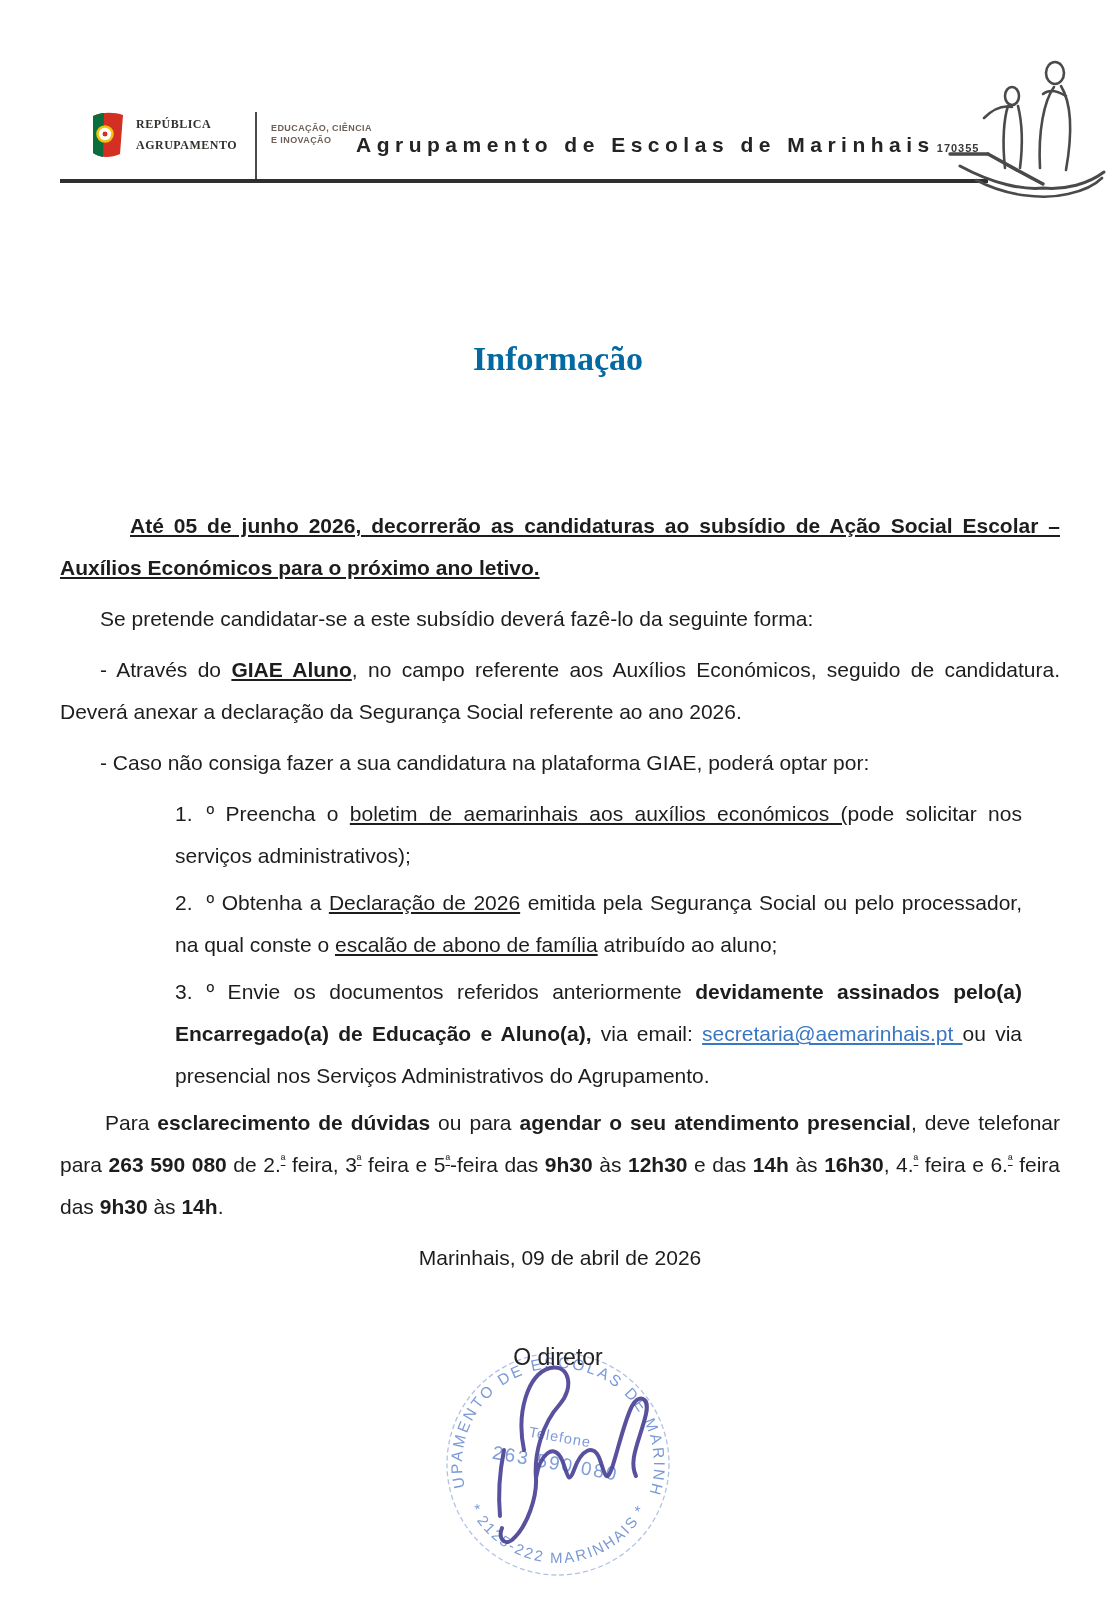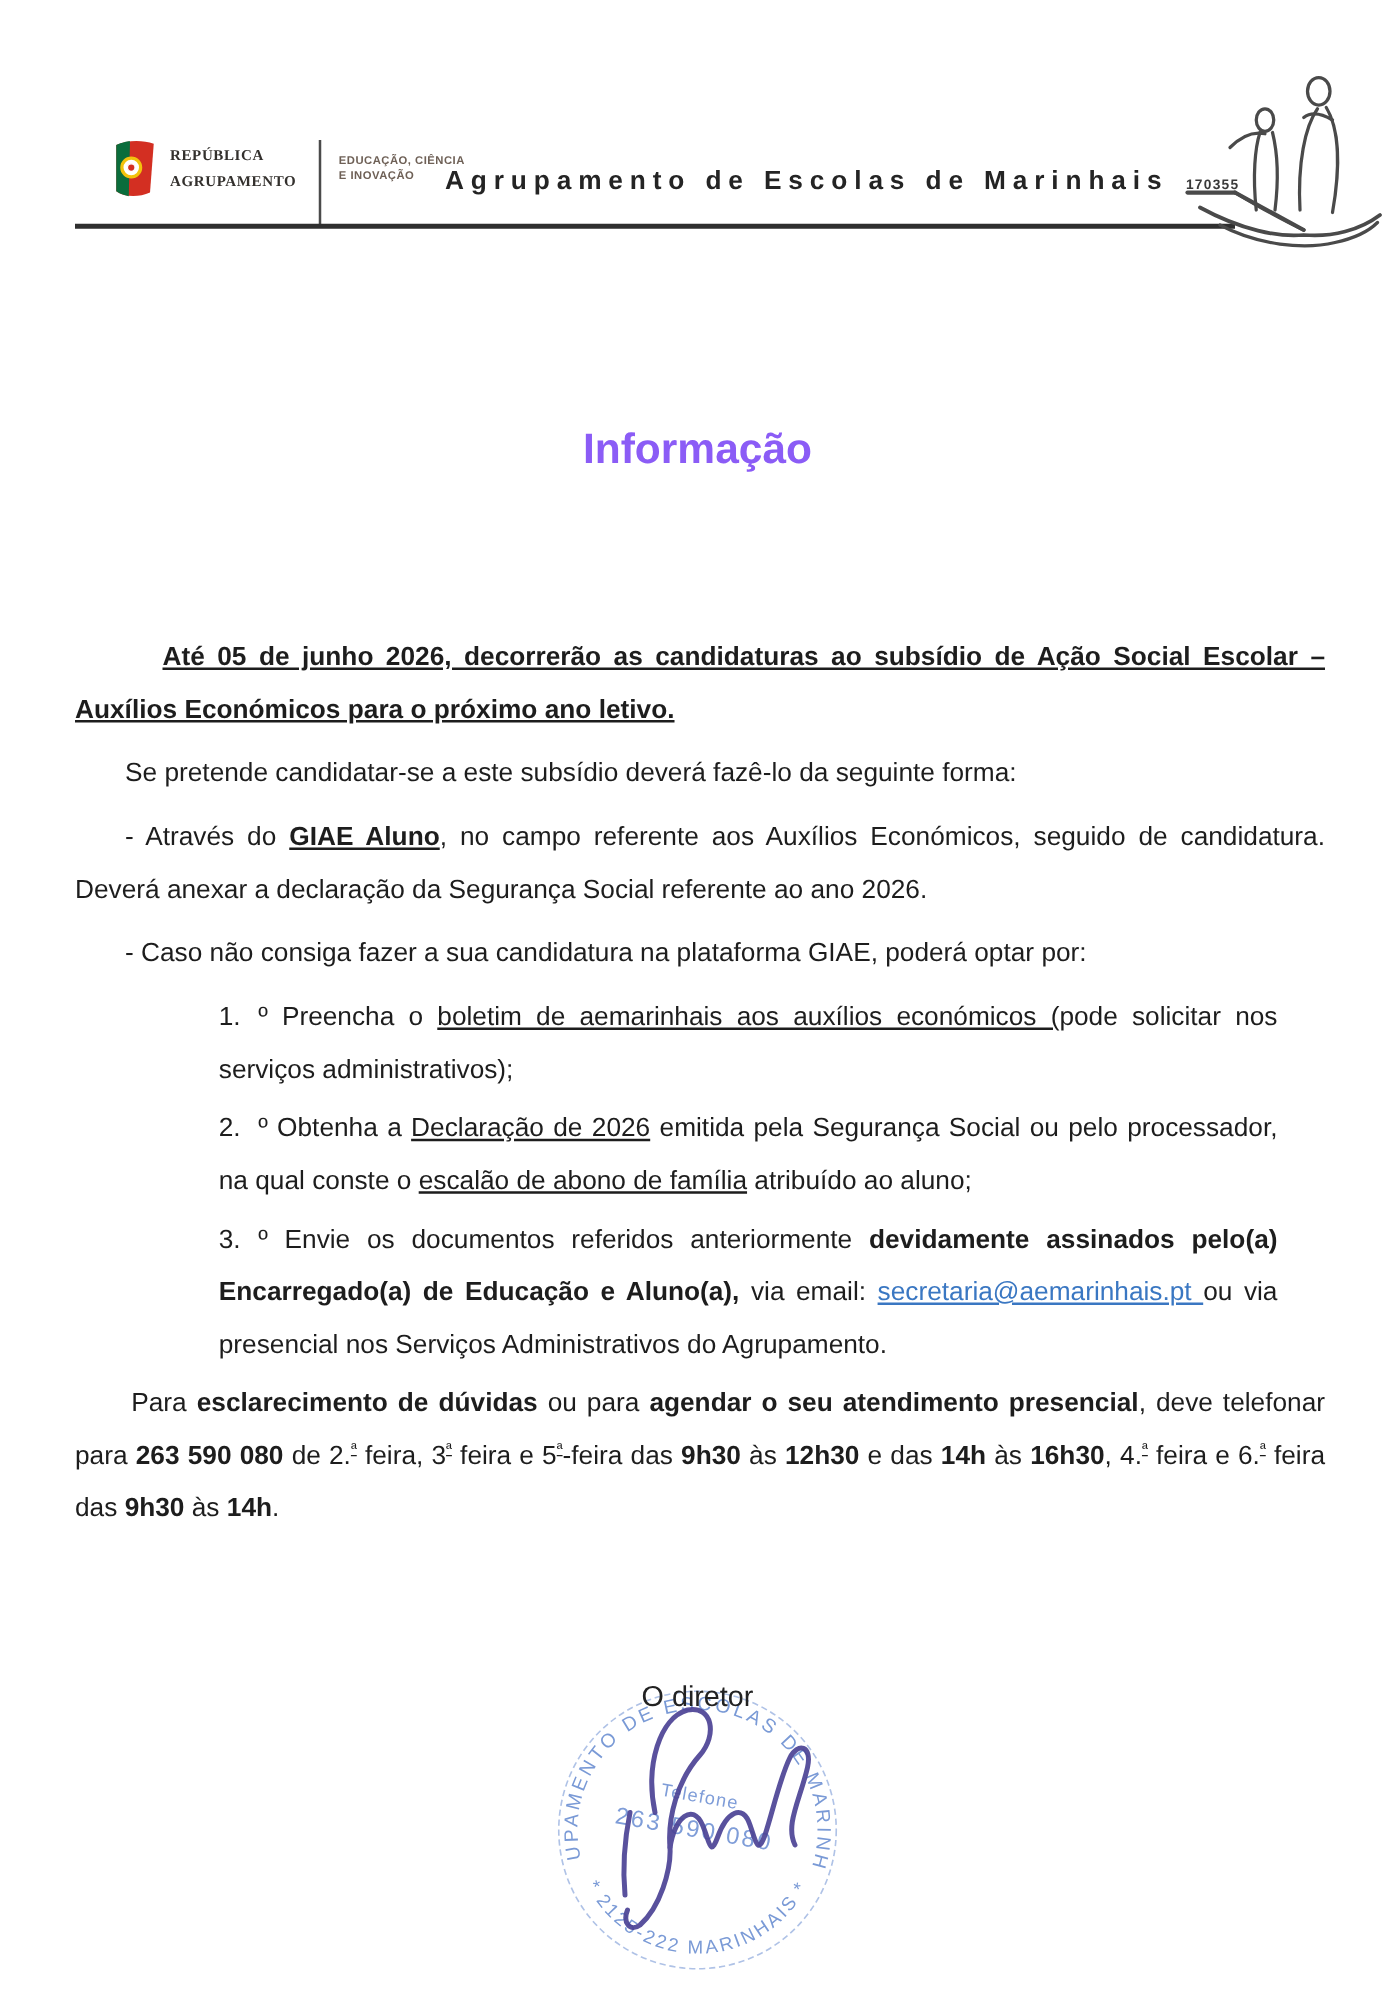--- a/index.html
+++ b/index.html
@@ -9,27 +9,27 @@
   
   .gov-row{position:absolute;left:90px;top:110px;display:flex;align-items:flex-start;}
   .flag-icon{width:36px;height:50px;margin-right:10px;}
   .republic{font-family:"Liberation Serif",serif;font-weight:bold;font-size:12px;
             line-height:21px;letter-spacing:.5px;color:#33302d;padding-top:4px;}
   .gov-divider{width:2px;height:68px;background:#4a4a4a;margin:2px 14px 0 18px;}
   .ministry{font-size:9px;font-weight:bold;color:#6e6056;line-height:12px;
             letter-spacing:.4px;padding-top:12px;}
   .school-line{position:absolute;left:356px;top:133px;white-space:nowrap;}
   .school-name{font-size:21px;font-weight:bold;letter-spacing:5.5px;color:#242424;}
-  .school-code{font-size:11px;font-weight:bold;letter-spacing:1px;color:#3a3a3a;margin-left:14px;}
+  .school-code{font-size:11px;font-weight:bold;letter-spacing:1px;color:#3a3a3a;margin-left:2px;}
   .header-rule{position:absolute;left:60px;top:179px;width:928px;height:3.5px;background:#2f2f2f;}
   .school-logo{position:absolute;left:948px;top:56px;}
 
   
   .doc-title{position:absolute;top:340px;left:0;width:100%;text-align:center;
-             font-size:34px;font-weight:bold;color:#8b5cf6;}
+             font-size:34px;font-weight:bold;color:#0369a1;font-family:Liberation Serif, serif;}
   .doc-subtitle{position:absolute;top:414px;left:0;width:100%;text-align:center;font-size:24px;}
 
   
   .content{position:absolute;left:60px;right:56px;top:505px;font-size:21px;line-height:42px;}
   .content p{margin:0 0 9px 0;}
   .just{text-align:justify;}
   .ind40{text-indent:40px;} .ind70{text-indent:70px;} .ind45{text-indent:45px;}
   .list{margin:0 38px 0 115px;}
   .list-item{text-align:justify;margin-bottom:5px;}
   .item-num{padding-right:14px;}
@@ -106,20 +106,21 @@
     <p class="ind40"><span>- Caso não consiga fazer a sua candidatura na plataforma GIAE, poderá optar por:</span></p>
 
     <div class="list">
         <div class="list-item"><span class="item-num">1.</span><span><span>º Preencha o </span><span class="u">boletim de aemarinhais aos auxílios económicos (</span><span>pode solicitar nos serviços administrativos);</span></span></div>
         <div class="list-item"><span class="item-num">2.</span><span><span>º Obtenha a </span><span class="u">Declaração de 2026</span><span> emitida pela Segurança Social ou pelo processador, na qual conste o </span><span class="u">escalão de abono de família</span><span> atribuído ao aluno;</span></span></div>
         <div class="list-item"><span class="item-num">3.</span><span><span>º Envie os documentos referidos anteriormente </span><span class="b">devidamente assinados pelo(a) Encarregado(a) de Educação e Aluno(a),</span><span> via email: </span><span class="link">secretaria@aemarinhais.pt </span><span>ou via presencial nos Serviços Administrativos do Agrupamento.</span></span></div>
       </div>
 
     <p class="just ind45"><span>Para </span><span class="b">esclarecimento de dúvidas</span><span> ou para </span><span class="b">agendar o seu atendimento presencial</span><span>, deve telefonar para </span><span class="b">263 590 080</span><span> de 2.</span><span class="ord">ª</span><span> feira, 3</span><span class="ord">ª</span><span> feira e 5</span><span class="ord">ª</span><span>-feira das </span><span class="b">9h30</span><span> às </span><span class="b">12h30</span><span> e das </span><span class="b">14h</span><span> às </span><span class="b">16h30</span><span>, 4.</span><span class="ord">ª</span><span> feira e 6.</span><span class="ord">ª</span><span> feira das </span><span class="b">9h30</span><span> às </span><span class="b">14h</span><span>.</span></p>
 
+    <p class="date-line">Marinhais, 09 de abril de 2026</p>
   </div>
 
   <div class="director">O diretor</div>
 
   <svg class="stamp" width="256" height="256" viewBox="0 0 256 256">
     <circle cx="130" cy="134" r="111" fill="none" stroke="#7a9ad6" stroke-width="1.3" stroke-dasharray="5 3" opacity="0.6"></circle>
     <defs>
       <path id="arc-top" d="M 38.2,162.1 A 96,96 0 1 1 221.8,162.1" fill="none"></path>
       <path id="arc-bottom" d="M 41.8,178.9 A 99,99 0 0 0 218.2,178.9" fill="none"></path>
     </defs>

